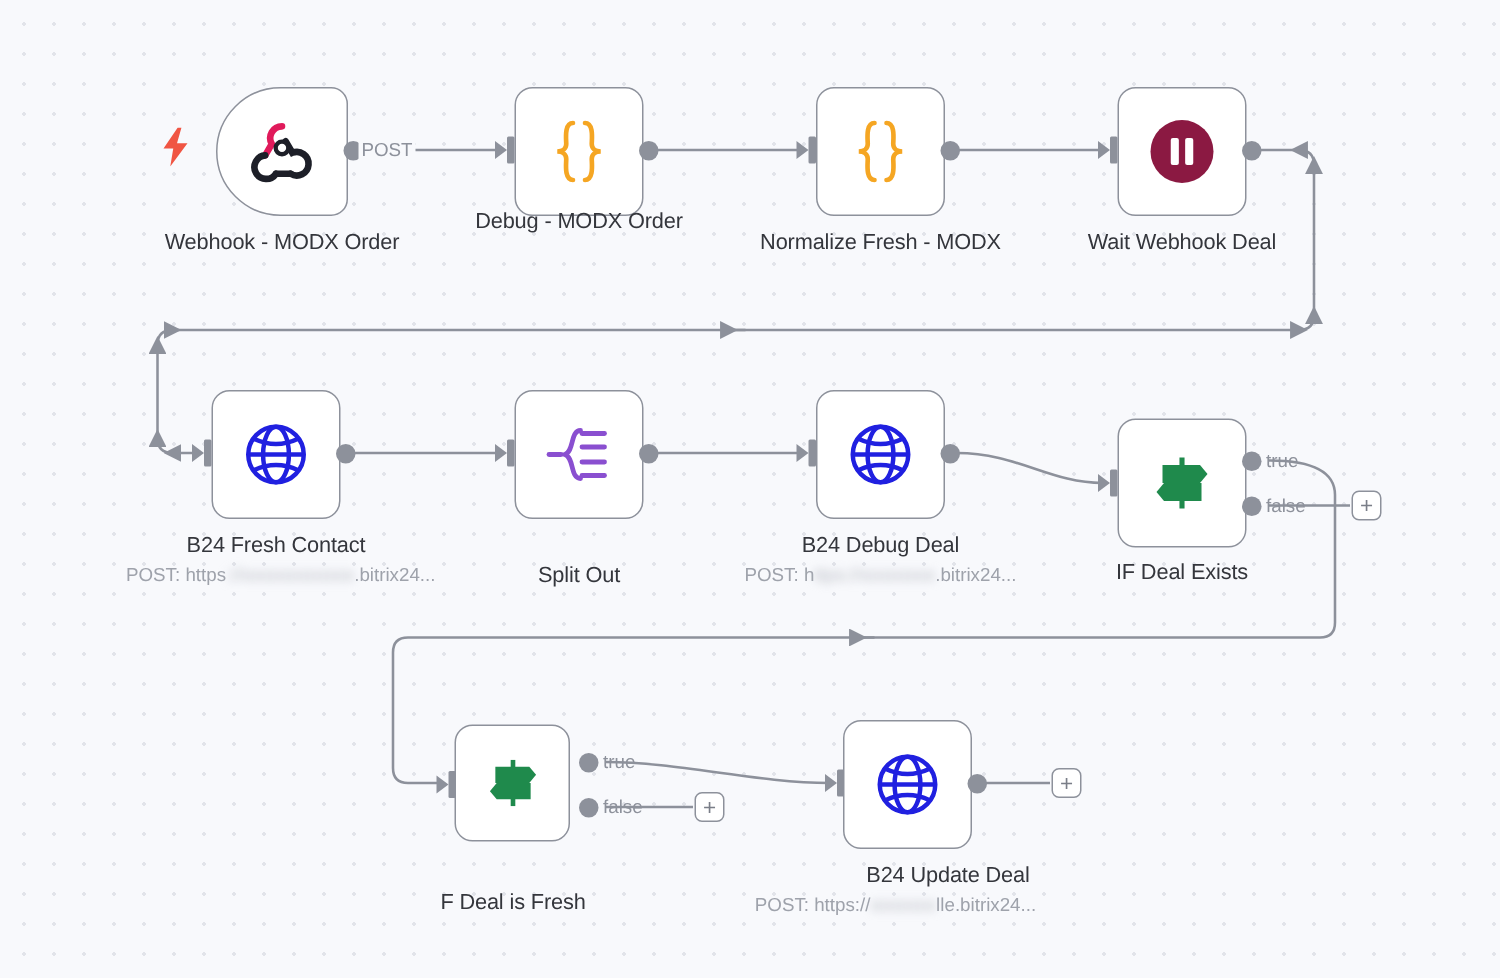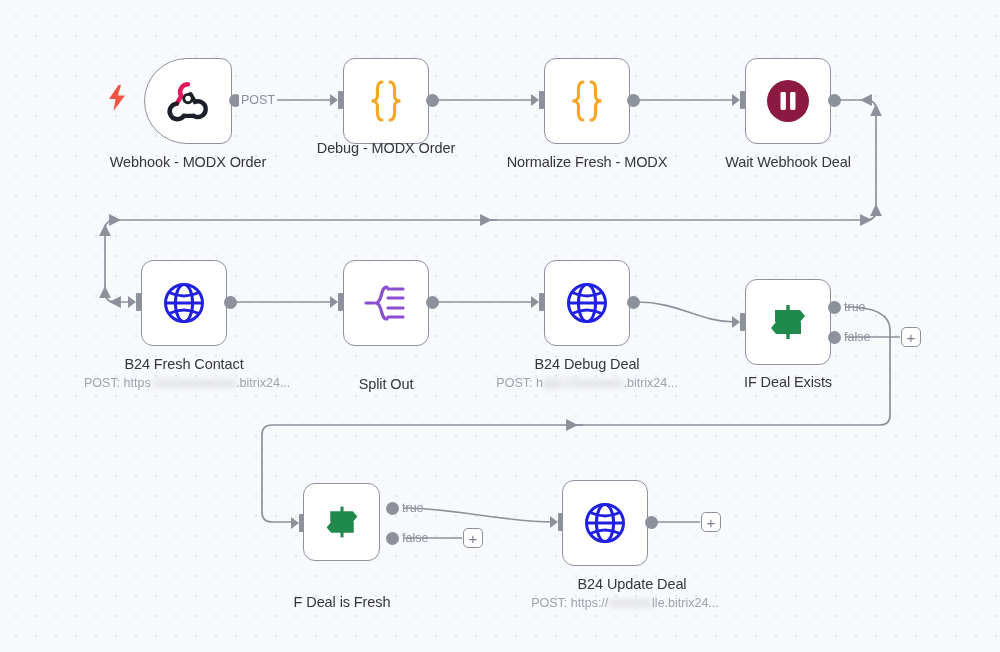--- a/index.html
+++ b/index.html
@@ -309,15 +309,15 @@
       <ellipse cx="22" cy="22" rx="8.6" ry="18.5" fill="none" stroke="#2020e0" stroke-width="3"></ellipse>
       <line x1="3.5" y1="22" x2="40.5" y2="22" stroke="#2020e0" stroke-width="3"></line>
       <path d="M7.2 11.5 Q22 18.5 36.8 11.5" fill="none" stroke="#2020e0" stroke-width="3"></path>
       <path d="M7.2 32.5 Q22 25.5 36.8 32.5" fill="none" stroke="#2020e0" stroke-width="3"></path>
     </svg>
   </span>
 </div>
 <div class="port-out" style="left:645px;top:516px;"></div>
 <div class="plus-btn" style="left:701px;top:512px;">+</div>
 <div class="node-label" style="left:532px;top:576px;width:200px;">B24 Update Deal</div>
-<div class="node-sub" style="left:525px;top:596px;width:200px;">
+<div class="node-sub" style="left:497px;top:596px;width:200px;">
   <span>POST: https://</span><span class="blur">xxxxxxx</span><span>lle.bitrix24...</span>
 </div>
 
 </body></html>

